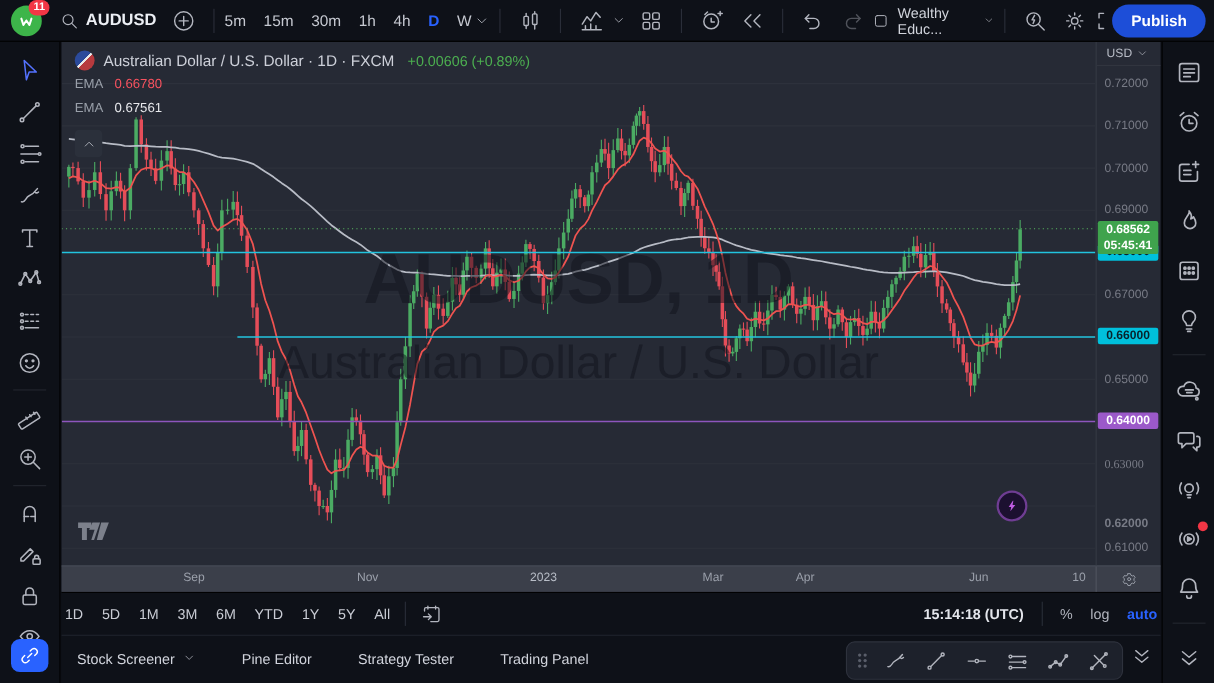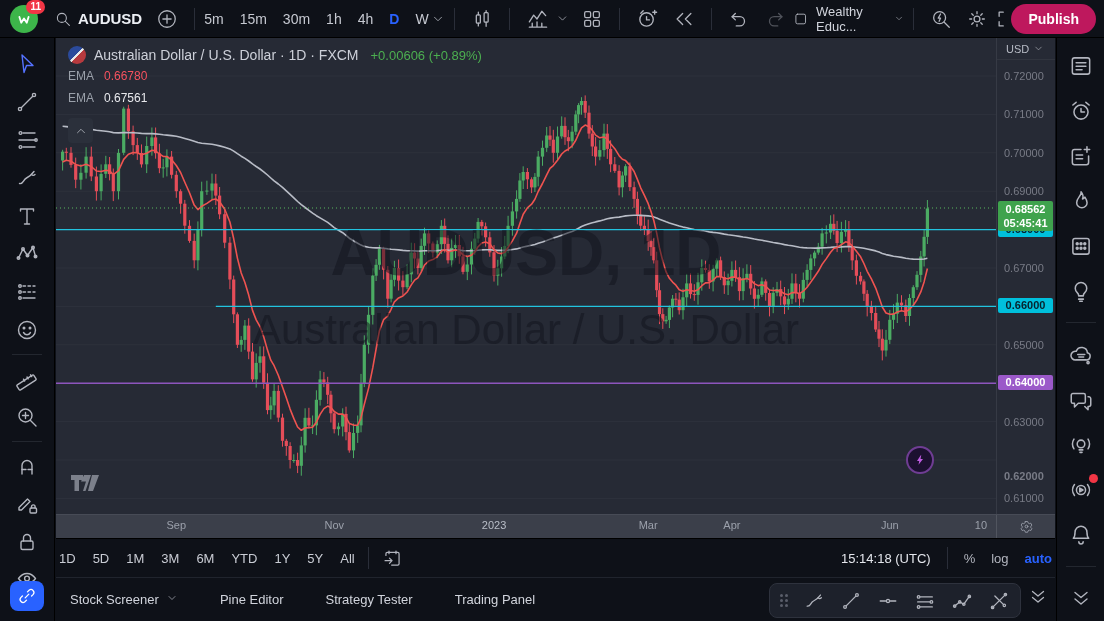--- a/index.html
+++ b/index.html
@@ -16,21 +16,21 @@
   .badge{position:absolute;top:-5px;right:-7px;background:#f23645;color:#fff;font-size:10px;font-weight:bold;
          border-radius:8px;padding:2px 4px;line-height:1;}
   .symsearch{display:flex;align-items:center;gap:6px;margin-left:12px;font-weight:bold;font-size:15px;color:#eceff4;cursor:pointer;}
   .tf-list{display:flex;align-items:center;gap:16px;font-size:14px;color:#c6c9d1;}
   .tf{cursor:pointer;}
   .tf.active{color:#2962ff;font-weight:bold;}
   .tb-ic{margin:0 7px;}
   .chev-sm{margin-left:2px;}
   .dim{opacity:.4;}
   .layout-name{display:flex;align-items:center;gap:8px;font-size:13px;color:#d1d4dc;cursor:pointer;}
-  .publish{background:#be185d;color:#fff;font-size:14px;font-weight:bold;border:none;border-radius:18px;
+  .publish{background:#1d4ed8;color:#fff;font-size:14px;font-weight:bold;border:none;border-radius:18px;
            padding:7px 17px;margin-left:6px;cursor:pointer;}
   .clipw{width:13px;overflow:hidden;}
   
   .left-toolbar{position:absolute;left:0;top:38px;bottom:0;width:55px;background:#0e1118;border-right:1px solid #000;
                 display:flex;flex-direction:column;align-items:center;padding-top:12px;gap:10px;z-index:20;box-sizing:border-box;}
   .ltool{width:34px;height:28px;}
   .tool-div{width:30px;height:1px;background:#23272f;flex:none;}
   .linkbtn{width:34px;height:30px;background:#2962ff;border-radius:8px;position:absolute;bottom:10px;left:10px;}
   
   .right-sidebar{position:absolute;right:0;top:38px;bottom:0;width:48px;background:#0e1118;border-left:1px solid #000;
@@ -65,21 +65,21 @@
   .wm2{top:268px;font-size:42px;}
   .tvlogo{position:absolute;left:14px;bottom:18px;z-index:5;opacity:.85;}
   .boost{position:absolute;right:62px;bottom:40px;width:24px;height:24px;border-radius:50%;background:#1c1030;
          border:2px solid #6f3d93;display:flex;align-items:center;justify-content:center;z-index:5;}
   
   .range-bar{height:39px;background:#0e1118;border-top:1px solid #000;display:flex;align-items:center;
              padding:0 3px;box-sizing:border-box;}
   .range-list{display:flex;align-items:center;gap:17px;font-size:13px;color:#c9ccd4;}
   .range-item{cursor:pointer;}
   .rb-right{margin-left:auto;display:flex;align-items:center;gap:14px;}
-  .clock{font-size:13px;font-weight:normal;color:#e4e6ec;cursor:pointer;margin-left:48px;}
+  .clock{font-size:13px;font-weight:bold;color:#e4e6ec;cursor:pointer;margin-left:48px;}
   .scale-mode{color:#b2b5be;cursor:pointer;}
   .scale-mode.active{color:#2962ff;font-weight:bold;}
   
   .panel-bar{height:44px;background:#0e1118;border-top:1px solid #20242d;display:flex;align-items:center;
              padding:0 14px;box-sizing:border-box;position:relative;}
   .tabs{display:flex;align-items:center;gap:42px;font-size:13px;color:#d1d4dc;}
   .tab{display:flex;align-items:flex-start;gap:7px;cursor:pointer;}
   .draw-toolbar{position:absolute;right:34px;top:5px;height:33px;background:#1d212b;border:1px solid #2e323d;
                 border-radius:8px;display:flex;align-items:center;gap:15px;padding:0 10px;}
   .handle{display:grid;grid-template-columns:3px 3px;gap:2px;}
@@ -928,21 +928,21 @@
           <div>
               <span class="tick" style="top: 32px;">0.72000</span>
               <span class="tick" style="top: 70.4px;">0.71000</span>
               <span class="tick" style="top: 108.8px; text-align: right;">0.70000</span>
               <span class="tick" style="top: 147.2px;">0.69000</span>
               <span class="tick" style="top: 185.6px;">0.68000</span>
               <span class="tick" style="top: 224px;">0.67000</span>
               <span class="tick" style="top: 262.4px;">0.66000</span>
               <span class="tick" style="top: 300.8px;">0.65000</span>
               <span class="tick" style="top: 339.2px;">0.64000</span>
-              <span class="tick" style="top: 377.6px;">0.63000</span>
+              <span class="tick" style="top: 377.6px; font-family: Liberation Serif, serif;">0.63000</span>
               <span class="tick" style="top: 432px; font-weight: bold;">0.62000</span>
               <span class="tick" style="top: 454.4px;">0.61000</span>
             </div>
           <div>
               <span class="tag" style="top: 183.6px; background: rgb(0, 192, 220); color: rgb(7, 34, 44); font-size: 11px; height: 15px;">0.68000</span>
               <span class="tag" style="top: 260.4px; background: rgb(0, 192, 220); color: rgb(7, 34, 44); font-size: 11px; height: 15px;">0.66000</span>
               <span class="tag" style="top: 337.2px; background: rgb(155, 89, 201); color: rgb(255, 255, 255); font-size: 11px; height: 15px;">0.64000</span>
               <span class="tag" style="top: 163.019px; background: rgb(63, 163, 77); color: rgb(255, 255, 255); font-size: 11px; padding: 1px 0px;">
                 <span style="display: block;">0.68562</span>
                 <span style="display: block;">05:45:41</span>

